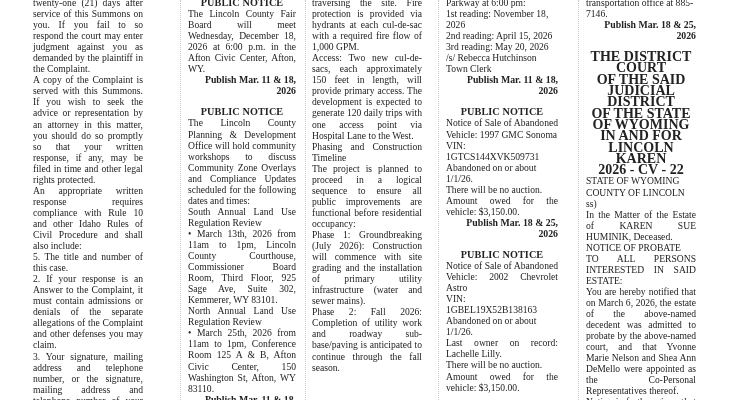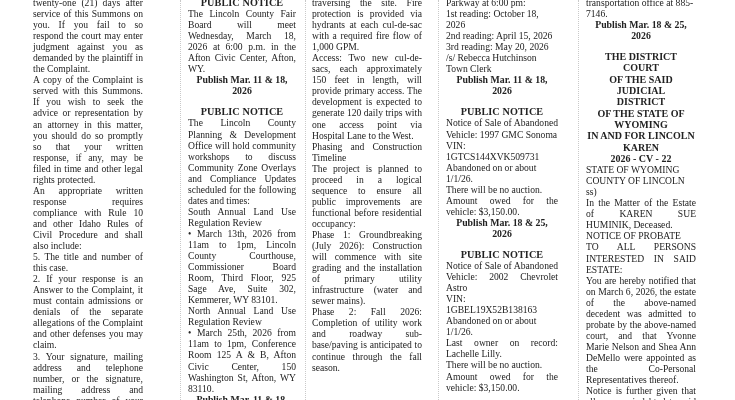--- a/index.html
+++ b/index.html
@@ -24,26 +24,26 @@
   .divider {
     position: absolute; top: 0; height: 400px; width: 0;
     border-left: 1px dotted #c9c9c9;
   }
   .d1 { left: 180px; } .d2 { left: 305px; } .d3 { left: 438px; } .d4 { left: 578px; }
   .heading {
     font-weight: bold; text-align: center; font-size: 10.2px;
     letter-spacing: 0.1px; margin: 0;
   }
   .pub {
-    font-weight: bold; text-align: center; font-size: 9.8px; margin: 0;
+    font-weight: bold; text-align: right; font-size: 9.8px; margin: 0;
   }
   .gap { height: 10px; }
   .left { text-align: left; }
   .court {
-    font-weight: bold; text-align: center; font-size: 10px; line-height: 11.3px; margin: 0;
+    font-weight: bold; text-align: center; font-size: 14px; line-height: 11.3px; margin: 0;
   }
 </style>
 </head>
 <body>
 
 <div class="page">
   <div class="divider d1"></div>
   <div class="divider d2"></div>
   <div class="divider d3"></div>
   <div class="divider d4"></div>
@@ -51,42 +51,42 @@
   <div class="col col1">
       <p class="para">twenty-one (21) days after service of this Summons on you. If you fail to so respond the court may enter judgment against you as demanded by the plaintiff in the Complaint.</p>
       <p class="para">A copy of the Complaint is served with this Summons. If you wish to seek the advice or representation by an attorney in this matter, you should do so promptly so that your written response, if any, may be filed in time and other legal rights protected.</p>
       <p class="para">An appropriate written response requires compliance with Rule 10 and other Idaho Rules of Civil Procedure and shall also include:</p>
       <p class="para">5. The title and number of this case.</p>
       <p class="para">2. If your response is an Answer to the Complaint, it must contain admissions or denials of the separate allegations of the Complaint and other defenses you may claim.</p>
       <p class="para">3. Your signature, mailing address and telephone number, or the signature, mailing address and telephone number of your attorney.</p>
     </div>
   <div class="col col2">
       <p class="heading">PUBLIC NOTICE</p>
-      <p class="para">The Lincoln County Fair Board will meet Wednesday, March 18, 2026 at 6:00 p.m. in the Afton Civic Center, Afton, WY.</p>
+      <p class="para">The Lincoln County Fair Board will meet Wednesday, December 18, 2026 at 6:00 p.m. in the Afton Civic Center, Afton, WY.</p>
       <p class="pub">Publish Mar. 11 &amp; 18, 2026</p>
       <div class="gap"></div>
       <p class="heading">PUBLIC NOTICE</p>
       <p class="para">The Lincoln County Planning &amp; Development Office will hold community workshops to discuss Community Zone Overlays and Compliance Updates scheduled for the following dates and times:</p>
       <p class="para">South Annual Land Use Regulation Review</p>
       <p class="para">• March 13th, 2026 from 11am to 1pm, Lincoln County Courthouse, Commissioner Board Room, Third Floor, 925 Sage Ave, Suite 302, Kemmerer, WY 83101.</p>
       <p class="para">North Annual Land Use Regulation Review</p>
       <p class="para">• March 25th, 2026 from 11am to 1pm, Conference Room 125 A &amp; B, Afton Civic Center, 150 Washington St, Afton, WY 83110.</p>
       <p class="pub">Publish Mar. 11 &amp; 18, 2026</p>
     </div>
   <div class="col col3">
       <p class="para">traversing the site. Fire protection is provided via hydrants at each cul-de-sac with a required fire flow of 1,000 GPM.</p>
       <p class="para">Access: Two new cul-de-sacs, each approximately 150 feet in length, will provide primary access. The development is expected to generate 120 daily trips with one access point via Hospital Lane to the West.</p>
       <p class="para">Phasing and Construction Timeline</p>
       <p class="para">The project is planned to proceed in a logical sequence to ensure all public improvements are functional before residential occupancy:</p>
       <p class="para">Phase 1: Groundbreaking (July 2026): Construction will commence with site grading and the installation of primary utility infrastructure (water and sewer mains).</p>
       <p class="para">Phase 2: Fall 2026: Completion of utility work and roadway sub-base/paving is anticipated to continue through the fall season.</p>
     </div>
   <div class="col col4">
       <p class="para left">Parkway at 6:00 pm:</p>
-      <p class="para left">1st reading: October 18, 2026</p>
+      <p class="para left">1st reading: November 18, 2026</p>
       <p class="para left">2nd reading: April 15, 2026</p>
       <p class="para left">3rd reading: May 20, 2026</p>
       <p class="para left">/s/ Rebecca Hutchinson</p>
       <p class="para left">Town Clerk</p>
       <p class="pub">Publish Mar. 11 &amp; 18, 2026</p>
       <div class="gap"></div>
       <p class="heading">PUBLIC NOTICE</p>
       <p class="para">Notice of Sale of Abandoned Vehicle: 1997 GMC Sonoma</p>
       <p class="para left">VIN: 1GTCS144XVK509731</p>
       <p class="para left">Abandoned on or about 1/1/26.</p>

